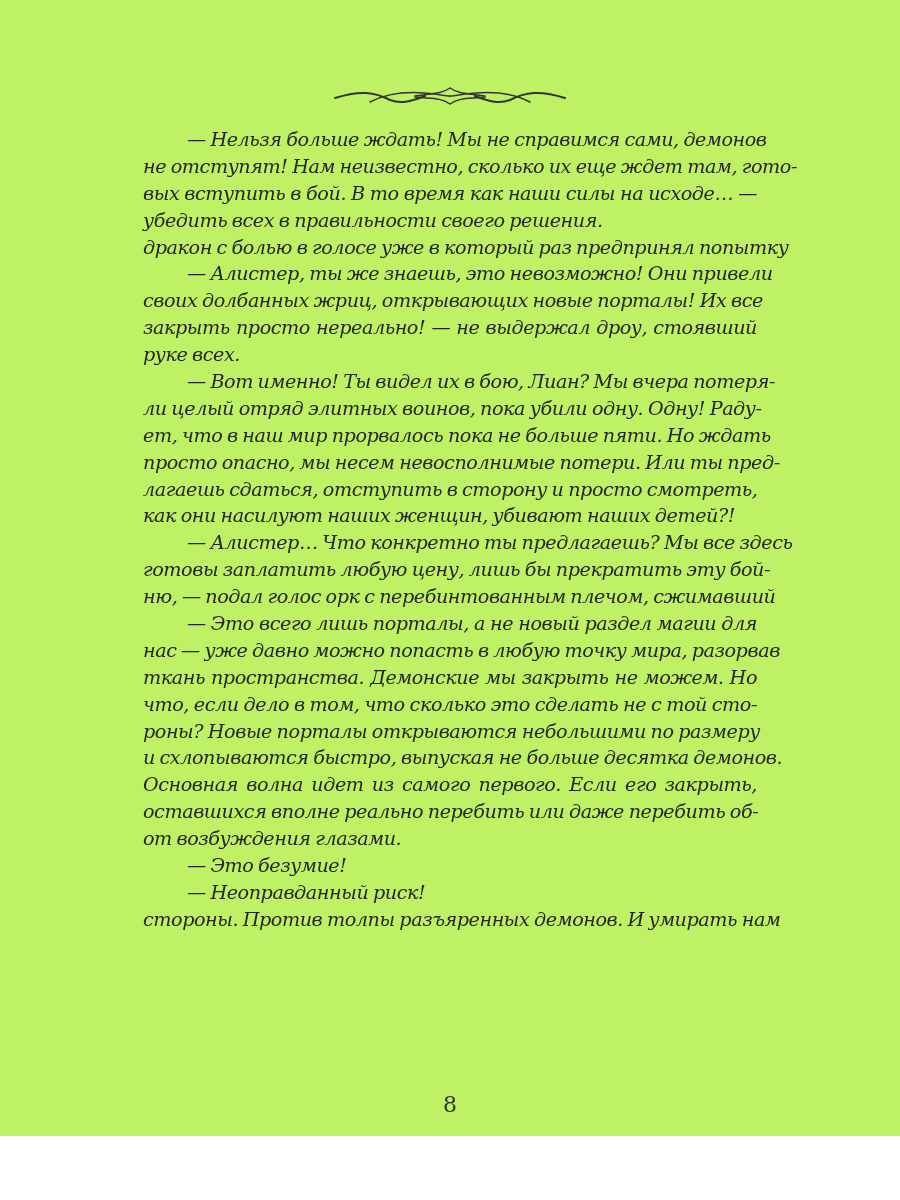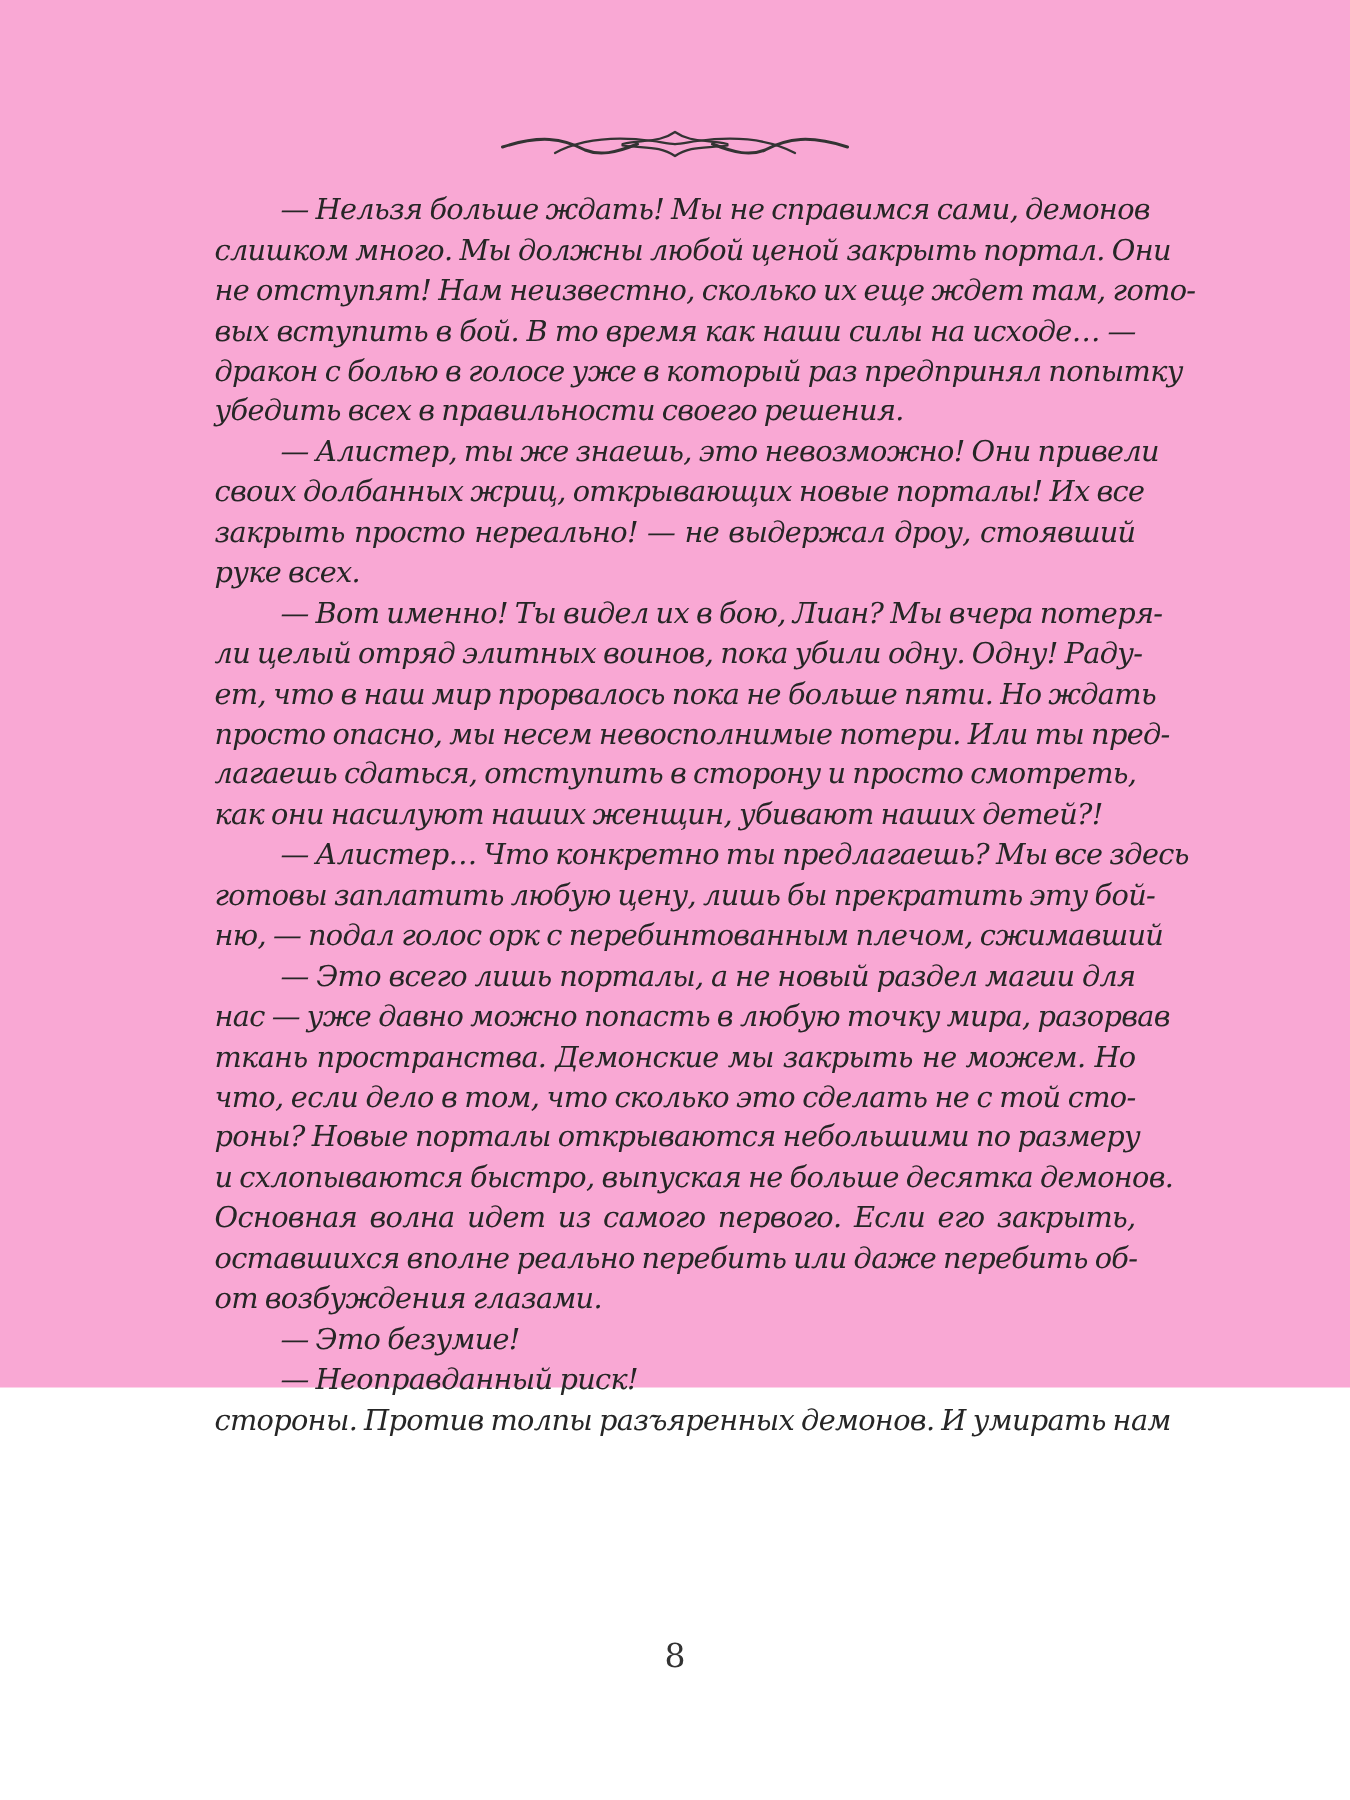--- a/index.html
+++ b/index.html
@@ -1,17 +1,17 @@
 <!DOCTYPE html>
 <html><head>
 <meta charset="utf-8">
 <style>
   html, body { margin: 0; padding: 0; background: #ffffff; }
   body { width: 900px; height: 1200px; position: relative; overflow: hidden; }
-  .page { position: absolute; left: 0; top: 0; width: 900px; height: 925px; background: #f9a8d4; }
+  .page { position: absolute; left: 0; top: 0; width: 900px; height: 1136px; background: #bef264; }
   .ornament { position: absolute; left: 330px; top: 80px; width: 240px; height: 30px; }
   .text { position: absolute; left: 143px; top: 127px; width: 614px;
           font-family: "DejaVu Serif", serif; font-style: italic; font-size: 19.2px;
           color: #262626; }
   .line { height: 26.9px; line-height: 26.9px; white-space: nowrap; text-align: justify;
           text-align-last: justify; letter-spacing: -0.45px; word-spacing: -1px; overflow: visible; }
   .line.last { text-align-last: left; }
   .line.indent { padding-left: 44px; }
   .page-number { position: absolute; left: 0; width: 900px; top: 1092px; text-align: center;
                  font-family: "DejaVu Serif", serif; font-size: 22px; color: #333; }
@@ -27,25 +27,24 @@
       <path d="M235 18 C210 10, 195 12, 180 20 C170 24, 160 22, 145 16" stroke-width="2"></path>
       <path d="M200 22 C185 14, 165 10, 135 14 C128 15, 124 16, 120 16" stroke-width="1.5"></path>
       <path d="M85 16 C100 13, 110 15, 120 8 C130 15, 140 13, 155 16" stroke-width="1.5"></path>
       <path d="M85 17 C100 19, 110 17, 120 24 C130 17, 140 19, 155 17" stroke-width="1.5"></path>
     </g>
   </svg>
 
   <div class="text" id="text">
       <div>
         <div class="line indent">— Нельзя больше ждать! Мы не справимся сами, демонов</div>
-        <div class="line">слишком много. Мы должны любой ценой закрыть портал. Они</div>
         <div class="line">не отступят! Нам неизвестно, сколько их еще ждет там, гото-</div>
         <div class="line">вых вступить в бой. В то время как наши силы на исходе… —</div>
+        <div class="line last">убедить всех в правильности своего решения.</div>
         <div class="line">дракон с болью в голосе уже в который раз предпринял попытку</div>
-        <div class="line last">убедить всех в правильности своего решения.</div>
       </div>
       <div>
         <div class="line indent">— Алистер, ты же знаешь, это невозможно! Они привели</div>
         <div class="line">своих долбанных жриц, открывающих новые порталы! Их все</div>
         <div class="line">закрыть просто нереально! — не выдержал дроу, стоявший</div>
         <div class="line last">руке всех.</div>
       </div>
       <div>
         <div class="line indent">— Вот именно! Ты видел их в бою, Лиан? Мы вчера потеря-</div>
         <div class="line">ли целый отряд элитных воинов, пока убили одну. Одну! Раду-</div>

